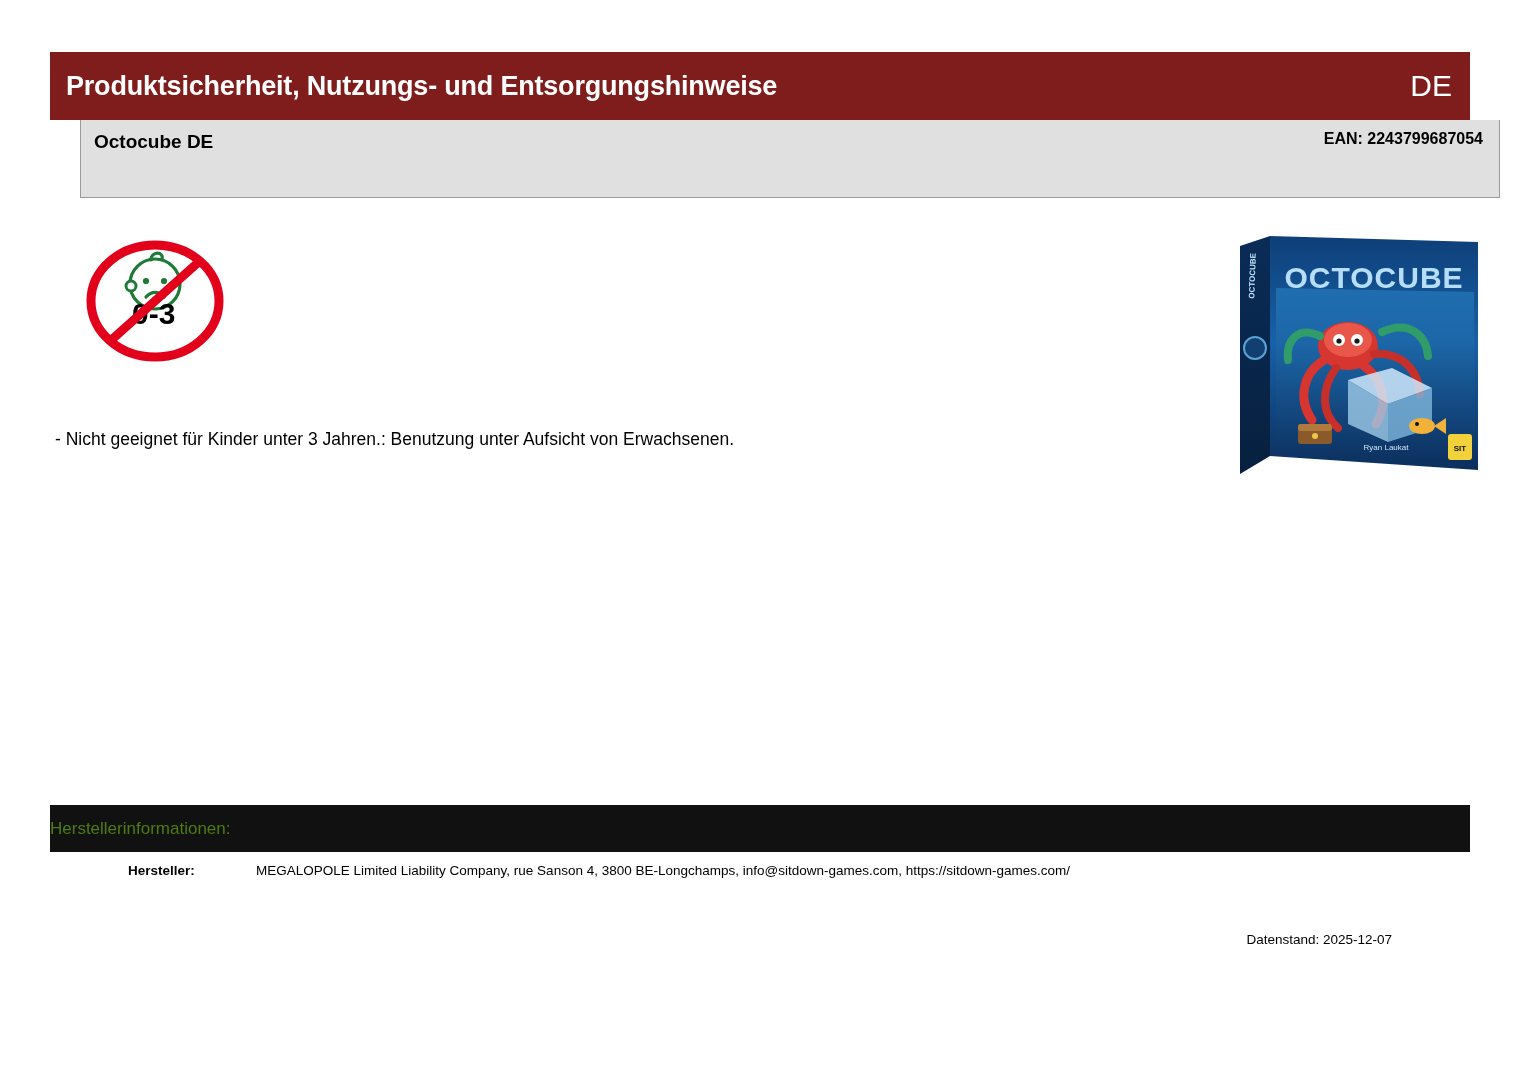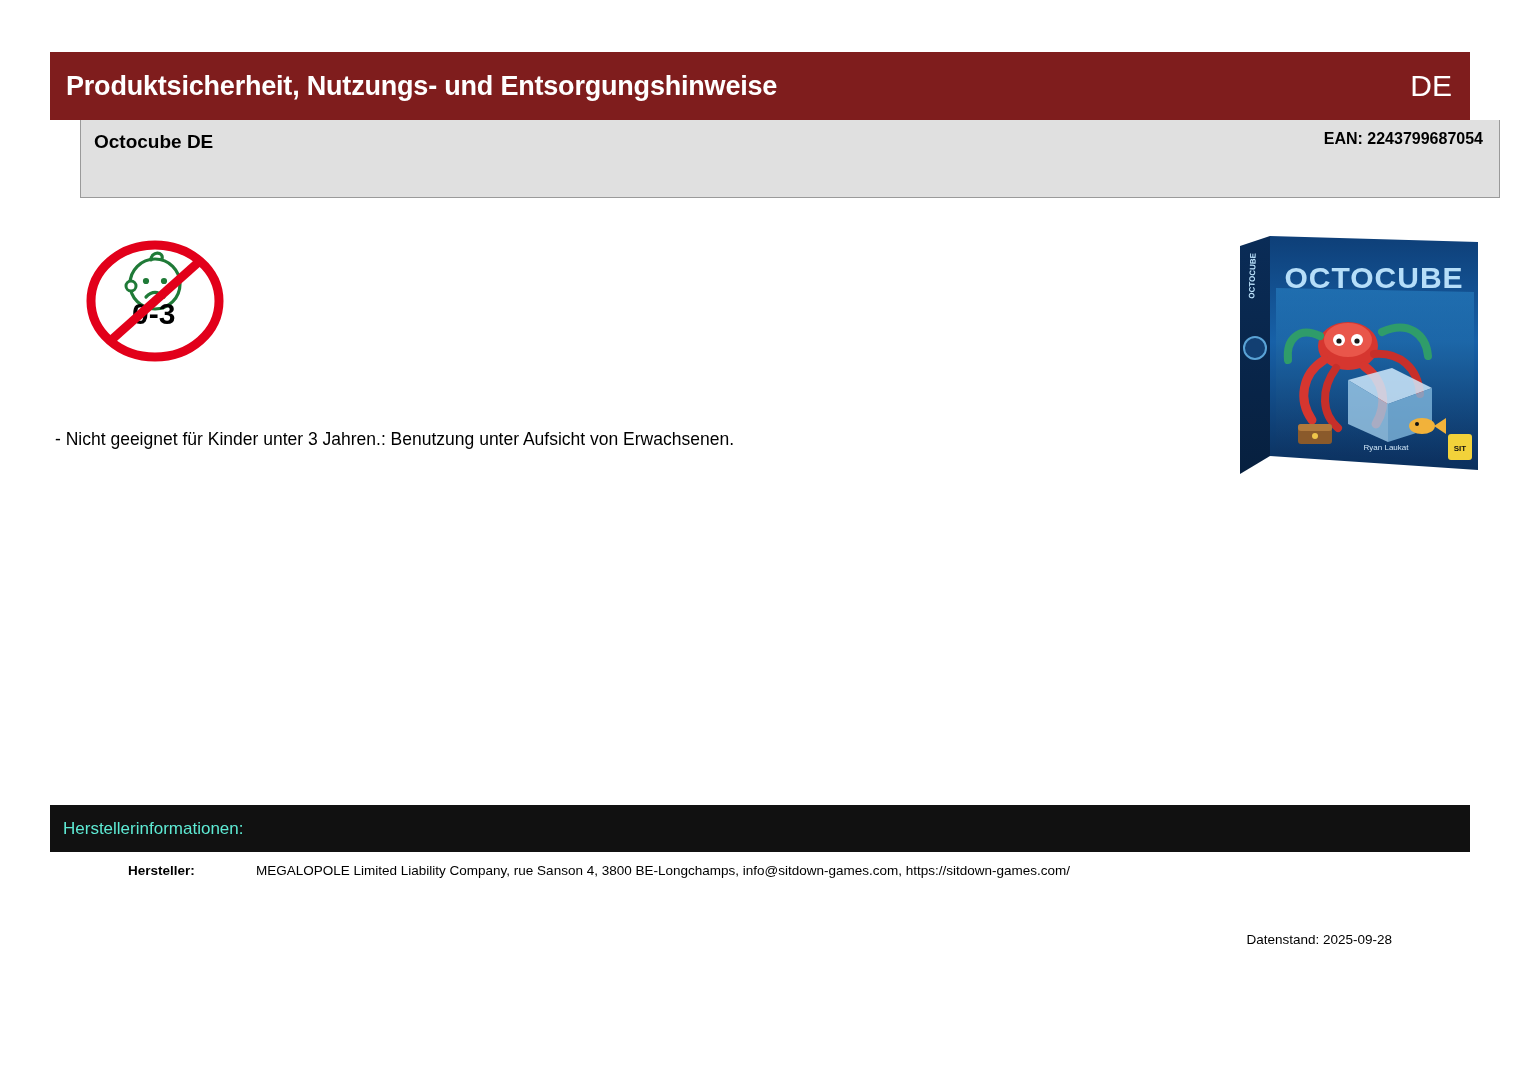--- a/index.html
+++ b/index.html
@@ -108,25 +108,25 @@
   }
 
   
   .manu-band {
     position: absolute;
     left: 50px;
     top: 805px;
     width: 1420px;
     height: 47px;
     background: #111111;
-    color: #5eead4;
+    color: #4d7c0f;
     display: flex;
     align-items: center;
     box-sizing: border-box;
-    padding-left: 13px;
+    padding-left: 0;
   }
   .manu-band-label {
     font-size: 17px;
   }
 
   .manu-row {
     position: absolute;
     left: 50px;
     top: 860px;
     width: 1420px;
@@ -259,15 +259,15 @@
 
   <div class="manu-band">
     <span class="manu-band-label">Herstellerinformationen:</span>
   </div>
 
   <div class="manu-row">
     <span class="manu-key">Hersteller:</span>
     <span class="manu-value">MEGALOPOLE Limited Liability Company, rue Sanson 4, 3800 BE-Longchamps, info@sitdown-games.com, https://sitdown-games.com/</span>
   </div>
 
-  <div class="datestamp">Datenstand: 2025-09-28</div>
+  <div class="datestamp">Datenstand: 2025-12-07</div>
 
 </div>
 
 </body></html>

